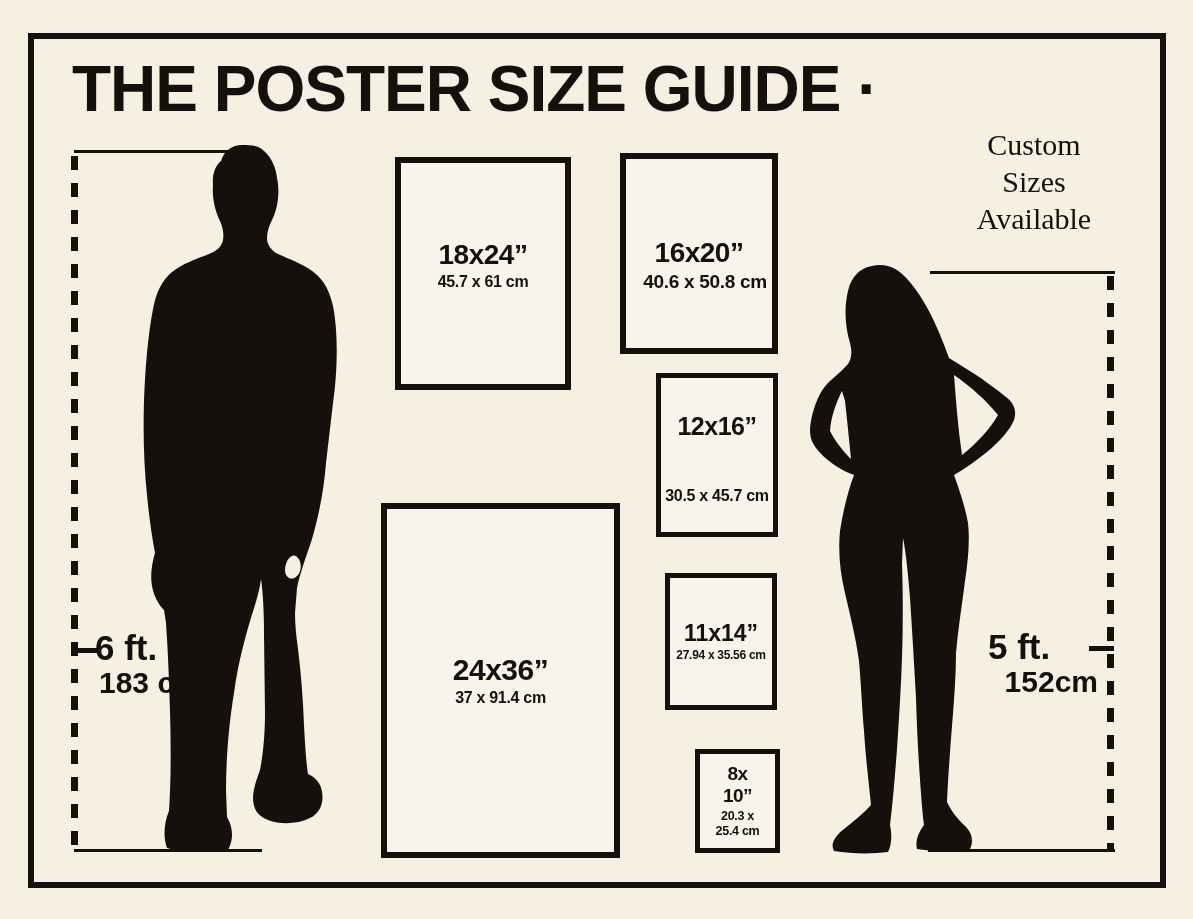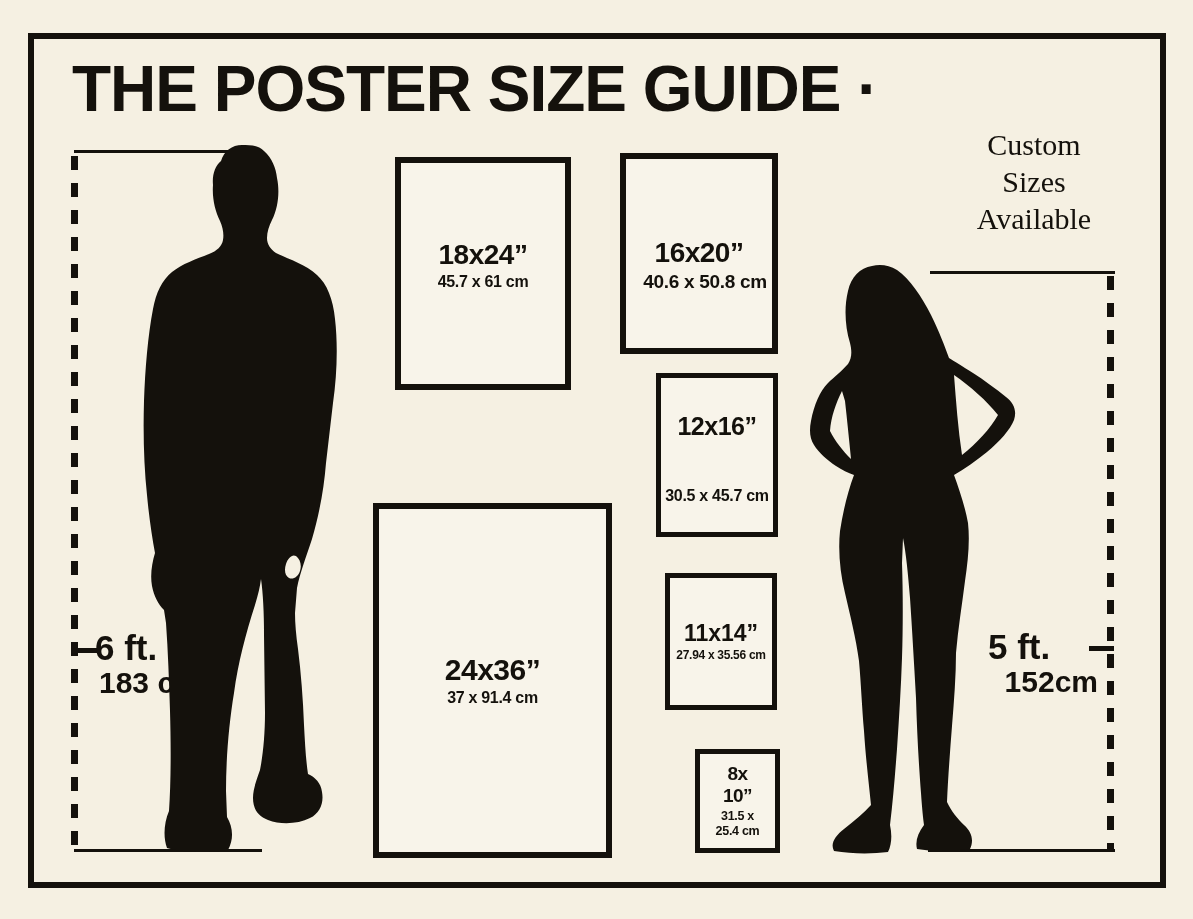--- a/index.html
+++ b/index.html
@@ -50,21 +50,21 @@
 
   #box-12x16{left:656px;top:373px;width:122px;height:164px;border-width:5px;}
   #box-12x16 .inner{transform:translateY(4px);}
   #box-12x16 .psize{font-size:25px;}
   #box-12x16 .pmetric{font-size:16px;margin-top:48px;}
 
   #box-11x14{left:665px;top:573px;width:112px;height:137px;border-width:5px;}
   #box-11x14 .psize{font-size:23px;letter-spacing:0;}
   #box-11x14 .pmetric{font-size:12px;margin-top:2px;}
 
-  #box-24x36{left:373px;top:503px;width:239px;height:355px;}
+  #box-24x36{left:381px;top:503px;width:239px;height:355px;}
   #box-24x36 .psize{font-size:30px;}
   #box-24x36 .pmetric{font-size:16px;}
 
   #box-8x10{left:695px;top:749px;width:85px;height:104px;border-width:5px;text-align:right;}
   #box-8x10 .psize{font-size:19px;line-height:1.15;}
   #box-8x10 .pmetric{font-size:12.5px;line-height:1.2;margin-top:2px;}
 
   .inner{display:flex;flex-direction:column;align-items:center;}
 
   
@@ -278,18 +278,18 @@
     <div class="inner">
       <div class="psize">24x36”</div>
       <div class="pmetric">37 x 91.4 cm</div>
     </div>
   </div>
 
   <div class="pbox" id="box-8x10">
     <div class="inner">
       <div class="psize">8x</div>
       <div class="psize">10”</div>
-      <div class="pmetric">31.5 x</div>
+      <div class="pmetric">20.3 x</div>
       <div class="pmetric" style="margin-top:0;">25.4 cm</div>
     </div>
   </div>
 
 </div>
 
 </body></html>

